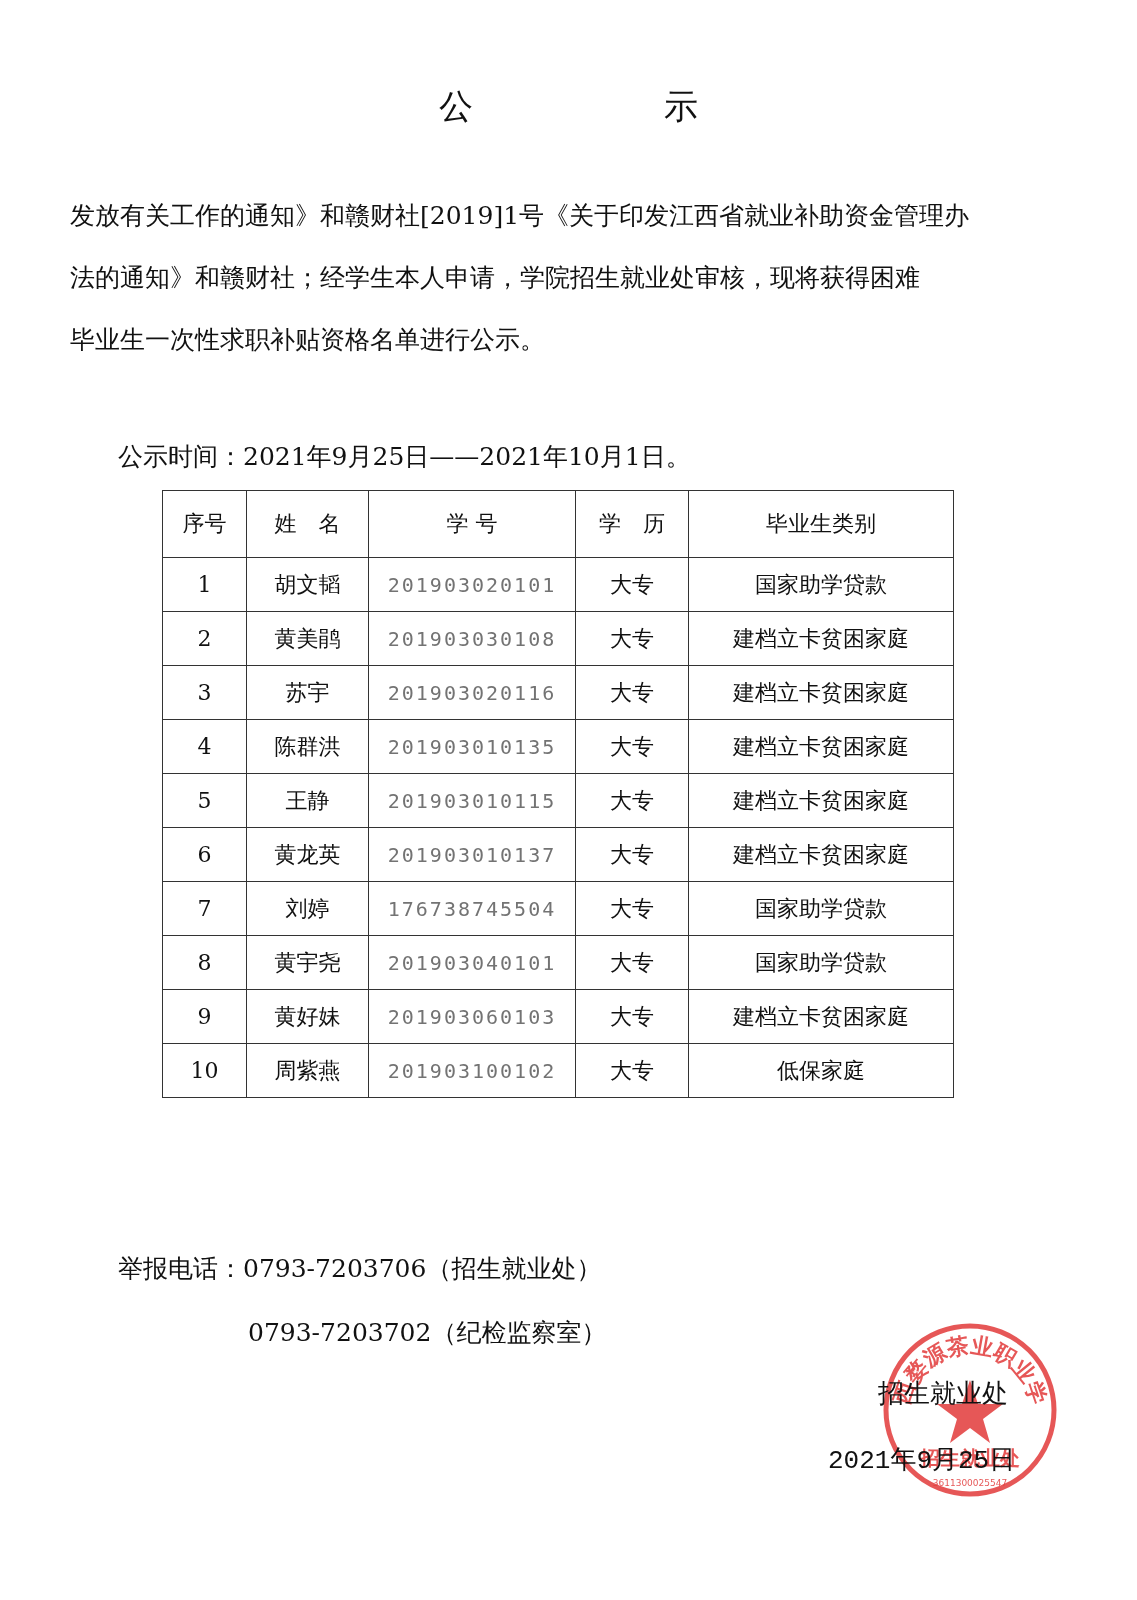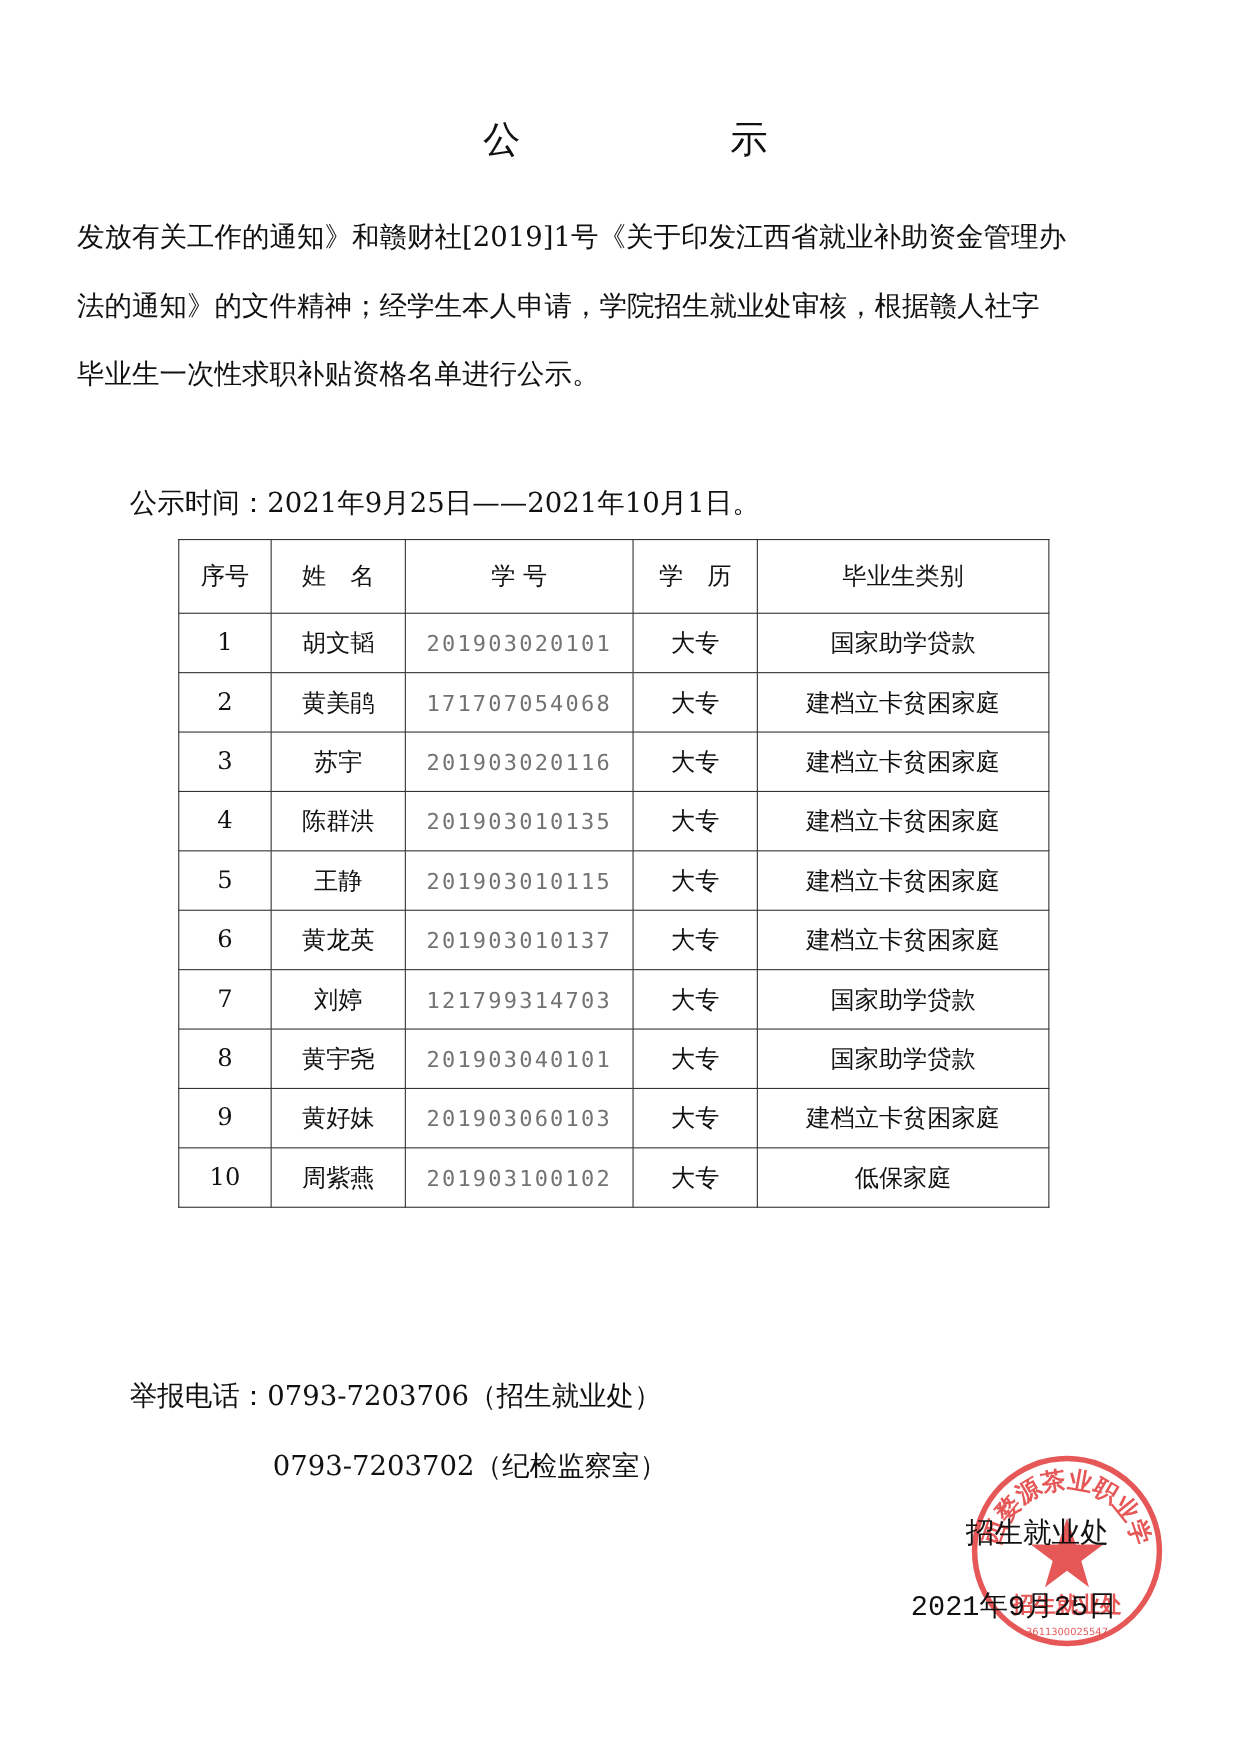--- a/index.html
+++ b/index.html
@@ -1,18 +1,18 @@
 <!DOCTYPE html>
 <html><head>
 <meta charset="utf-8">
 <style>
   html, body { margin: 0; padding: 0; background: #ffffff; }
   body { width: 1137px; height: 1600px; position: relative; overflow: hidden;
          font-family: "DejaVu Serif", "Liberation Serif", serif; color: #111; }
-  .title { position: absolute; top: 104px; left: 0; width: 1137px; text-align: center;
+  .title { position: absolute; top: 84px; left: 0; width: 1137px; text-align: center;
            font-size: 34px; letter-spacing: 90px; text-indent: 90px; }
   .para { position: absolute; left: 70px; width: 990px; top: 185px;
           font-size: 25px; line-height: 62px; text-align: justify; }
   .para .indent { display: inline-block; width: 50px; }
   .period { position: absolute; left: 118px; top: 440px; font-size: 25px; }
   table.list { position: absolute; left: 162px; top: 490px; border-collapse: collapse;
                font-size: 22px; padding-left: 12px; }
   table.list td, table.list th { border: 1.5px solid #333; text-align: center;
                font-weight: normal; padding: 0; height: 53px; }
   table.list th { height: 66px; }
@@ -22,21 +22,21 @@
   .sign { position: absolute; font-size: 26px; z-index: 3; }
   .stamp { position: absolute; left: 880px; top: 1320px; width: 180px; height: 180px; z-index: 2; }
 </style>
 </head>
 <body>
 
 <div class="title">公 示</div>
 
 <div class="para">
   <div>发放有关工作的通知》和赣财社[2019]1号《关于印发江西省就业补助资金管理办</div>
-  <div>法的通知》的文件精神；经学生本人申请，学院招生就业处审核，根据赣人社字</div>
+  <div>法的通知》和赣财社；经学生本人申请，学院招生就业处审核，现将获得困难</div>
   <div>毕业生一次性求职补贴资格名单进行公示。</div>
 </div>
 
 <div class="period">公示时间：2021年9月25日——2021年10月1日。</div>
 
 <table class="list">
   <colgroup>
     <col style="width:84px">
       <col style="width:122px">
       <col style="width:207px">
@@ -56,21 +56,21 @@
       <tr>
         <td>1</td>
         <td>胡文韬</td>
         <td class="num">201903020101</td>
         <td>大专</td>
         <td>国家助学贷款</td>
       </tr>
       <tr>
         <td>2</td>
         <td>黄美鹃</td>
-        <td class="num">171707054068</td>
+        <td class="num">201903030108</td>
         <td>大专</td>
         <td>建档立卡贫困家庭</td>
       </tr>
       <tr>
         <td>3</td>
         <td>苏宇</td>
         <td class="num">201903020116</td>
         <td>大专</td>
         <td>建档立卡贫困家庭</td>
       </tr>
@@ -91,21 +91,21 @@
       <tr>
         <td>6</td>
         <td>黄龙英</td>
         <td class="num">201903010137</td>
         <td>大专</td>
         <td>建档立卡贫困家庭</td>
       </tr>
       <tr>
         <td>7</td>
         <td>刘婷</td>
-        <td class="num">121799314703</td>
+        <td class="num">176738745504</td>
         <td>大专</td>
         <td>国家助学贷款</td>
       </tr>
       <tr>
         <td>8</td>
         <td>黄宇尧</td>
         <td class="num">201903040101</td>
         <td>大专</td>
         <td>国家助学贷款</td>
       </tr>

